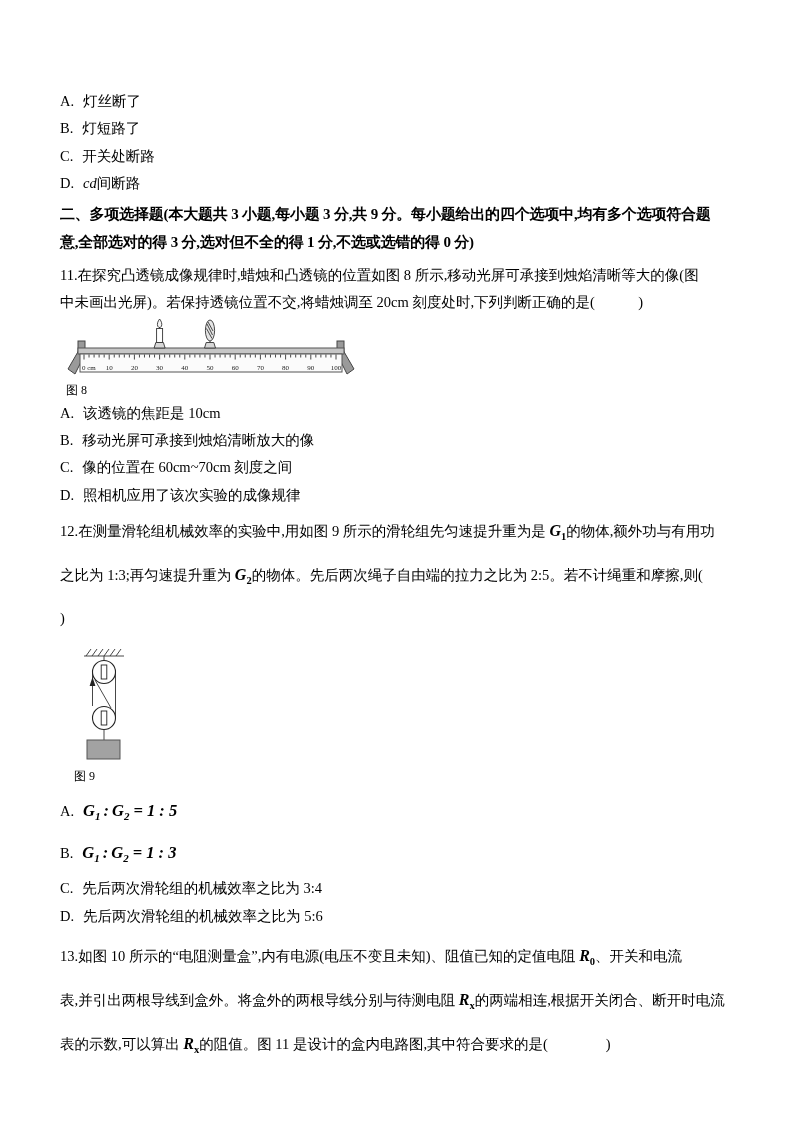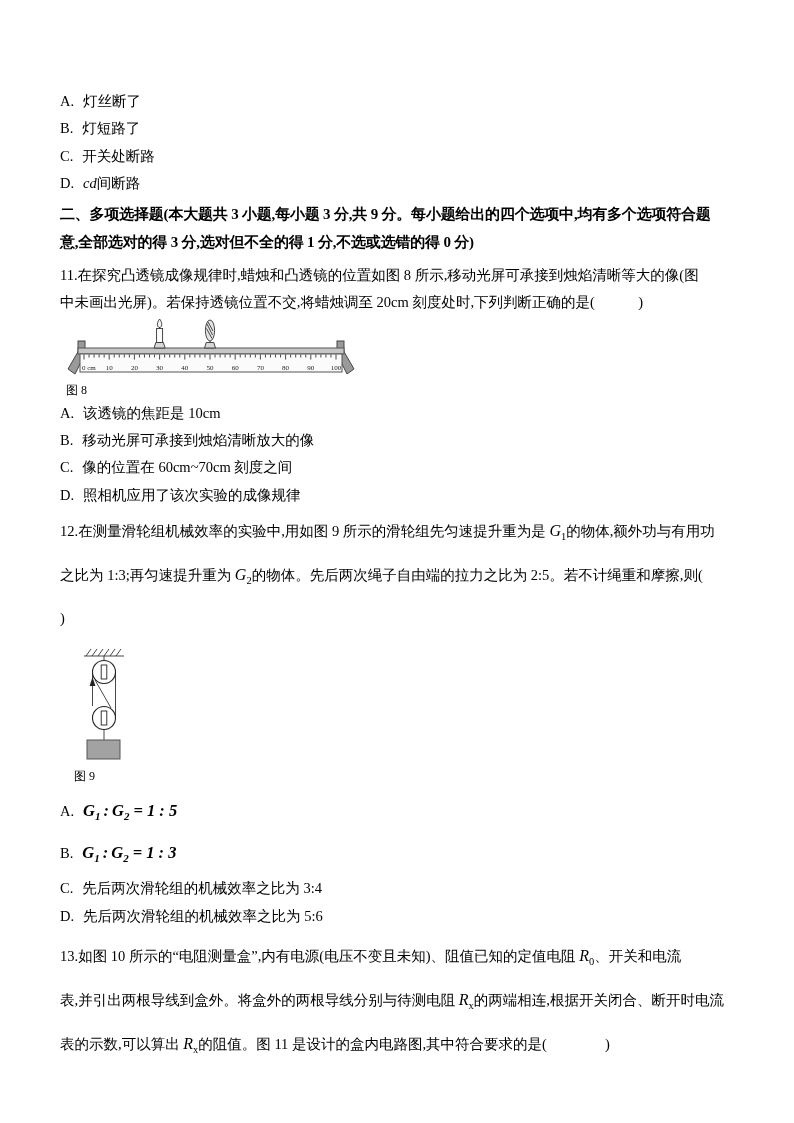--- a/index.html
+++ b/index.html
@@ -8,21 +8,21 @@
     font-family:"Liberation Serif","DejaVu Serif",serif;
     overflow:hidden;position:relative;
   }
   .page{position:absolute;left:60px;top:88px;width:700px;}
   .line{white-space:pre;font-size:14.5px;line-height:27.4px;}
   .opt-label{margin-right:9px;}
   .sec-header{font-weight:bold;font-size:15px;line-height:28px;letter-spacing:-0.2px;margin:2px 0 6px;}
   .stem{line-height:27px;}
   .wide{line-height:43px;}
   .it{font-style:italic;}
-  .bv{font-weight:normal;font-style:italic;font-size:16px;}
+  .bv{font-weight:bold;font-style:italic;font-size:16px;}
   .bv sub{font-size:10.5px;font-style:normal;line-height:0;}
   .formula{font-weight:bold;font-style:italic;font-size:16.5px;}
   .formula sub{font-size:11px;line-height:0;}
   .formula .fsep{margin:0 3px;}
   .formula .frest{margin-left:4px;}
   .opt-formula{line-height:42px;font-size:14.5px;white-space:pre;}
   .figure{display:inline-block;text-align:left;}
   .fig8-wrap{margin:2px 0 2px 6px;}
   .fig9-wrap{margin:6px 0 6px 14px;}
   .fig-label{font-size:12px;line-height:15px;margin-top:1px;}

